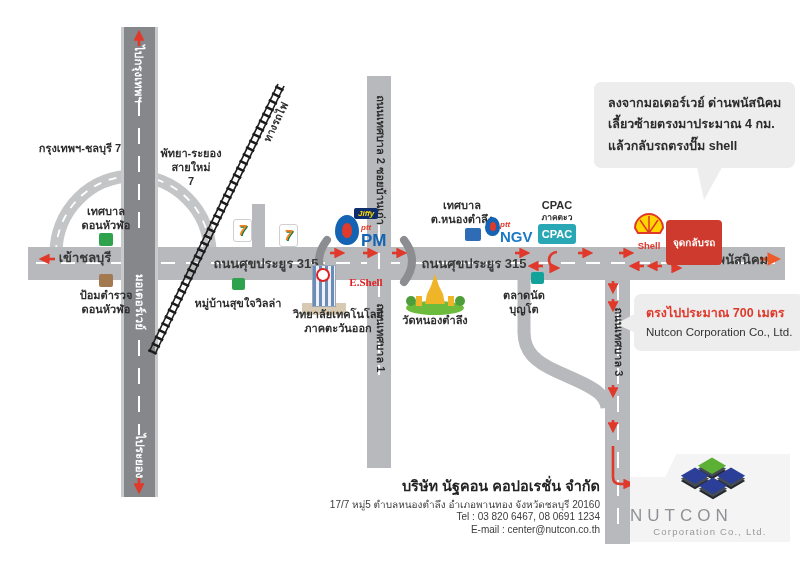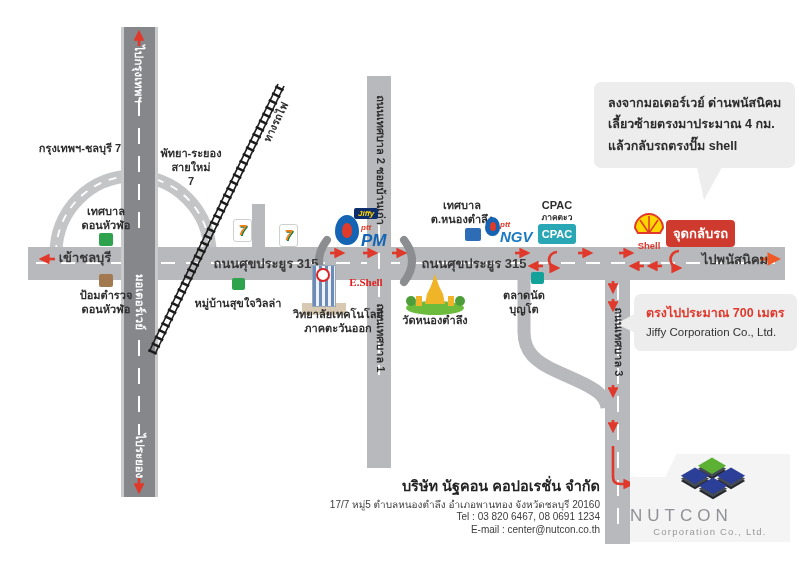--- a/index.html
+++ b/index.html
@@ -34,39 +34,39 @@
              text-shadow:1px 1px 0 #0f7b40; }
 
   
   .drop { position:absolute; background:#1464b3; border-radius:50% 50% 48% 48%/55% 55% 45% 45%; }
   .drop:after { content:""; position:absolute; left:30%; top:28%; width:40%; height:48%;
                 background:#e03a2a; border-radius:inherit; }
   .jiffy { position:absolute; background:#0d2d6b; color:#ffd500; font-style:italic; font-weight:bold;
            font-size:8px; border-radius:2px; padding:1px 4px; }
   .pttword { position:absolute; line-height:1; }
   .pttword .ptt { display:block; color:#e03a2a; font-size:8px; font-weight:bold; font-style:italic; }
-  .pttword .big { display:block; font-weight:900; font-style:italic; }
+  .pttword .big { display:block; font-weight:900; }
   .pm  { color:#1464b3; font-size:17px; }
   .ngv { color:#1b79c4; font-size:15px; }
 
   
   .cpacbox { position:absolute; background:#2aa7b5; color:#fff; font-weight:bold; font-size:11px;
              text-align:center; border-radius:3px; }
 
   
   .etech-base  { position:absolute; background:#d8cab2; }
   .etech-tower { position:absolute; border:1px solid #9aa7b8;
                  background:repeating-linear-gradient(90deg,#6b8cb8 0 3px,#eef2f7 3px 6px); }
   .etech-logo  { position:absolute; width:10px; height:10px; border-radius:50%; background:#fff; border:2px solid #d22; }
   .etech-name  { position:absolute; transform:translate(-50%,-50%); color:#e02020; font-weight:bold;
                  font-size:11px; font-family:"Liberation Serif",serif; }
 
   
-  .badge { position:absolute; background:#cf3a2e; color:#fff; font-size:13px; font-weight:bold;
-           border-radius:4px; padding:3px 7px; white-space:nowrap; }
+  .badge { position:absolute; background:#cf3a2e; color:#fff; font-size:10px; font-weight:bold;
+           border-radius:4px; padding:15px 7px; white-space:nowrap; }
   .badge:after { content:""; position:absolute; left:7px; bottom:-4px; width:8px; height:8px;
                  background:#cf3a2e; transform:rotate(45deg); z-index:-1; }
 
   
   .bubble { position:absolute; background:#ededee; border-radius:7px; padding:11px 14px; }
   .bubble .bl { display:block; font-size:12.5px; font-weight:bold; color:#2b2b2b; line-height:1.7;
                 white-space:nowrap; }
   .bubble .red { color:#e0392b; font-size:12.5px; }
   .bubble .thin { font-weight:normal; color:#333; font-size:11.5px; line-height:1.55; }
 
@@ -238,21 +238,21 @@
   <div class="badge" style="left:666px;top:220px;">จุดกลับรถ</div>
 
   <div class="bubble" style="left:594px;top:82px;">
     <span class="bl">ลงจากมอเตอร์เวย์ ด่านพนัสนิคม</span>
     <span class="bl">เลี้ยวซ้ายตรงมาประมาณ 4 กม.</span>
     <span class="bl">แล้วกลับรถตรงปั๊ม shell</span>
   </div>
 
   <div class="bubble" style="left:634px;top:294px;padding:9px 12px;">
     <span class="bl red">ตรงไปประมาณ 700 เมตร</span>
-    <span class="bl thin">Jiffy Corporation Co., Ltd.</span>
+    <span class="bl thin">Nutcon Corporation Co., Ltd.</span>
   </div>
 
   <div class="footer">
     <div class="co">บริษัท นัฐคอน คอปอเรชั่น จำกัด</div>
     <div>17/7 หมู่5 ตำบลหนองตำลึง อำเภอพานทอง จังหวัดชลบุรี 20160</div>
     <div>Tel : 03 820 6467, 08 0691 1234</div>
     <div>E-mail : center@nutcon.co.th</div>
   </div>
 
   <div class="logobox">

